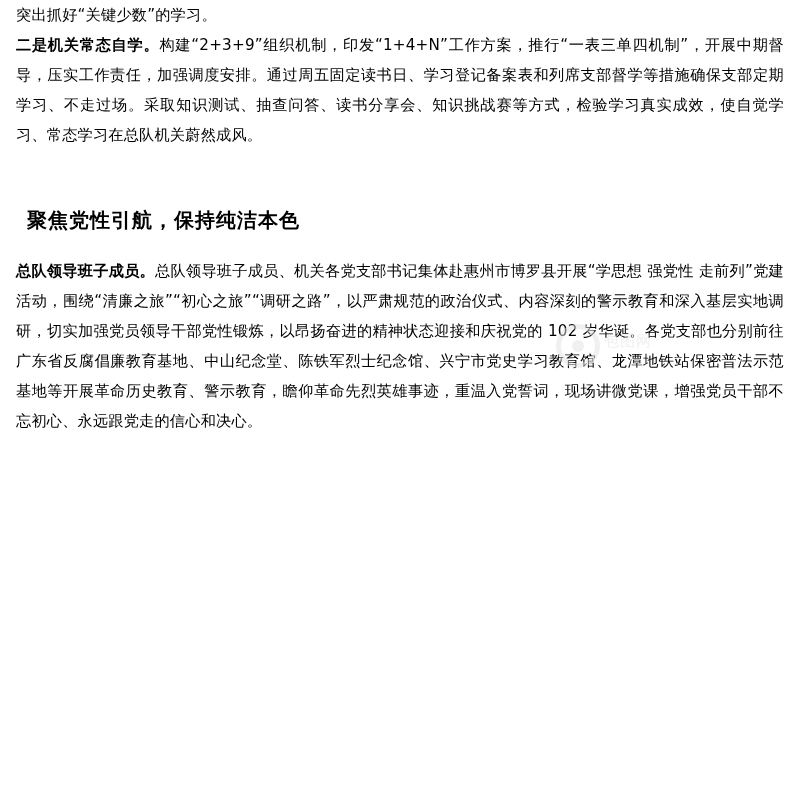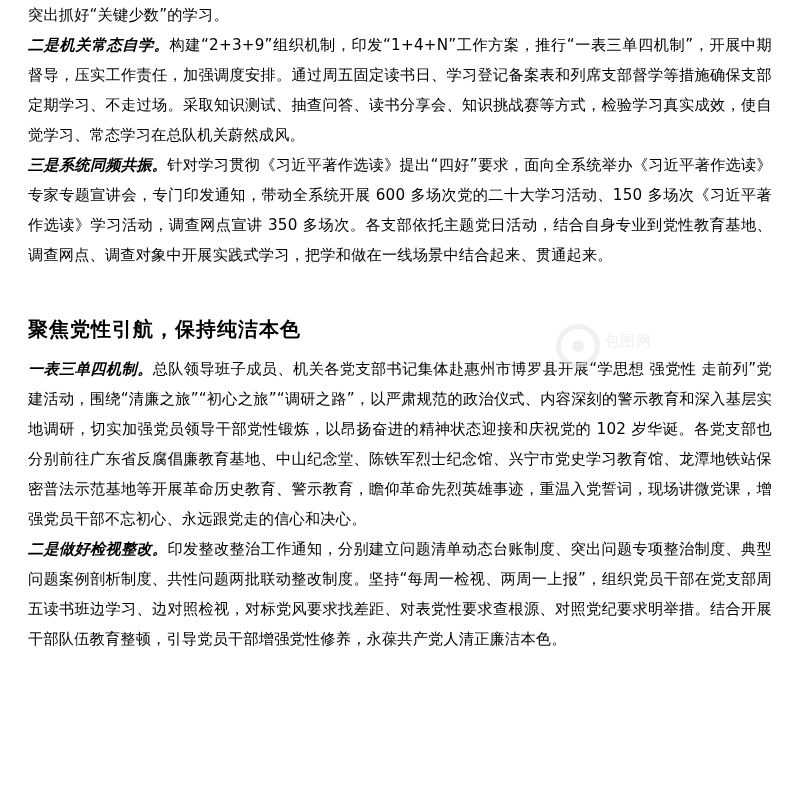--- a/index.html
+++ b/index.html
@@ -13,39 +13,38 @@
     font-family: "DejaVu Sans", "Liberation Sans", sans-serif;
     color: #000000;
     overflow: hidden;
     position: relative;
   }
   .page {
     position: relative;
     width: 800px;
     height: 800px;
     box-sizing: border-box;
-    padding: 0 28px;
+    padding: 0 16px;
   }
   .para {
     font-size: 15.2px;
     line-height: 30px;
     text-align: justify;
     text-justify: inter-ideograph;
     margin: 0;
     letter-spacing: 0.2px;
   }
   .para .lead {
     font-weight: bold;
-    font-style: italic;
   }
   .heading {
     font-size: 20px;
     font-weight: bold;
     line-height: 30px;
-    margin: 0;
+    margin: 11px;
     letter-spacing: 1px;
   }
   .spacer-lg { height: 44px; }
   .spacer-md { height: 40px; }
   .spacer-sm { height: 10px; }
 
   
   .watermark {
     position: absolute;
     left: 548px;
@@ -92,37 +91,31 @@
 <div class="page">
 
   <p class="para">
     <span>突出抓好“关键少数”的学习。</span>
   </p>
 
   <p class="para">
     <span class="lead">二是机关常态自学。</span><span>构建“2+3+9”组织机制，印发“1+4+N”工作方案，推行“一表三单四机制”，开展中期督导，压实工作责任，加强调度安排。通过周五固定读书日、学习登记备案表和列席支部督学等措施确保支部定期学习、不走过场。采取知识测试、抽查问答、读书分享会、知识挑战赛等方式，检验学习真实成效，使自觉学习、常态学习在总队机关蔚然成风。</span>
   </p>
 
-  <p class="para">
-    <span class="lead">三是系统同频共振。</span><span>针对学习贯彻《习近平著作选读》提出“四好”要求，面向全系统举办《习近平著作选读》专家专题宣讲会，专门印发通知，带动全系统开展 600 多场次党的二十大学习活动、150 多场次《习近平著作选读》学习活动，调查网点宣讲 350 多场次。各支部依托主题党日活动，结合自身专业到党性教育基地、调查网点、调查对象中开展实践式学习，把学和做在一线场景中结合起来、贯通起来。</span>
-  </p>
 
   <div class="spacer-lg"></div>
 
   <h2 class="heading">聚焦党性引航，保持纯洁本色</h2>
 
   <div class="spacer-sm"></div>
 
   <p class="para">
-    <span class="lead">一表三单四机制。</span><span>总队领导班子成员、机关各党支部书记集体赴惠州市博罗县开展“学思想 强党性 走前列”党建活动，围绕“清廉之旅”“初心之旅”“调研之路”，以严肃规范的政治仪式、内容深刻的警示教育和深入基层实地调研，切实加强党员领导干部党性锻炼，以昂扬奋进的精神状态迎接和庆祝党的 102 岁华诞。各党支部也分别前往广东省反腐倡廉教育基地、中山纪念堂、陈铁军烈士纪念馆、兴宁市党史学习教育馆、龙潭地铁站保密普法示范基地等开展革命历史教育、警示教育，瞻仰革命先烈英雄事迹，重温入党誓词，现场讲微党课，增强党员干部不忘初心、永远跟党走的信心和决心。</span>
+    <span class="lead">总队领导班子成员。</span><span>总队领导班子成员、机关各党支部书记集体赴惠州市博罗县开展“学思想 强党性 走前列”党建活动，围绕“清廉之旅”“初心之旅”“调研之路”，以严肃规范的政治仪式、内容深刻的警示教育和深入基层实地调研，切实加强党员领导干部党性锻炼，以昂扬奋进的精神状态迎接和庆祝党的 102 岁华诞。各党支部也分别前往广东省反腐倡廉教育基地、中山纪念堂、陈铁军烈士纪念馆、兴宁市党史学习教育馆、龙潭地铁站保密普法示范基地等开展革命历史教育、警示教育，瞻仰革命先烈英雄事迹，重温入党誓词，现场讲微党课，增强党员干部不忘初心、永远跟党走的信心和决心。</span>
   </p>
 
-  <p class="para">
-    <span class="lead">二是做好检视整改。</span><span>印发整改整治工作通知，分别建立问题清单动态台账制度、突出问题专项整治制度、典型问题案例剖析制度、共性问题两批联动整改制度。坚持“每周一检视、两周一上报”，组织党员干部在党支部周五读书班边学习、边对照检视，对标党风要求找差距、对表党性要求查根源、对照党纪要求明举措。结合开展干部队伍教育整顿，引导党员干部增强党性修养，永葆共产党人清正廉洁本色。</span>
-  </p>
 
   <div class="spacer-md"></div>
 
 
   <div class="watermark">
     <div class="wm-ring"></div>
     <div class="wm-text">包图网</div>
   </div>
 
 </div>

